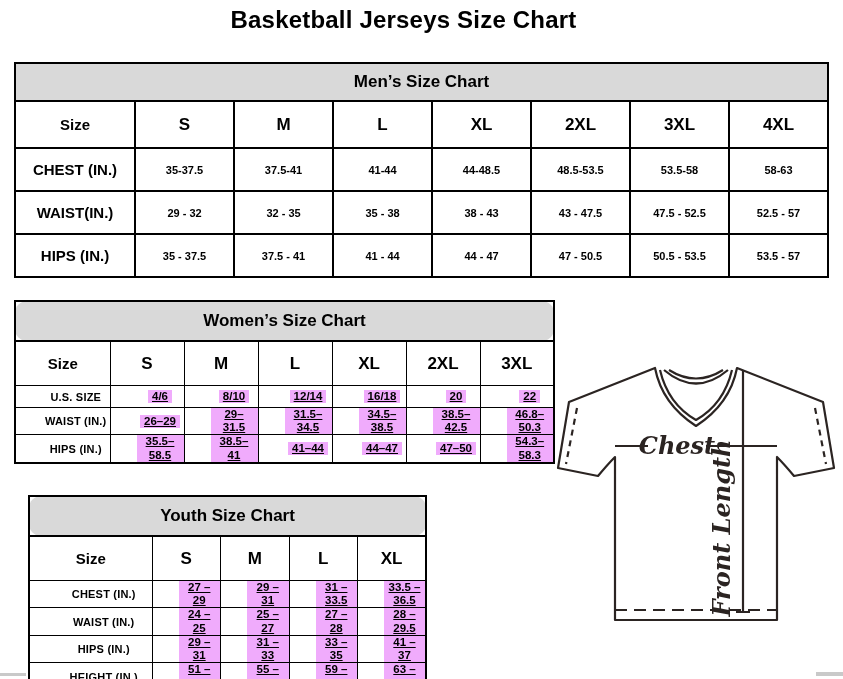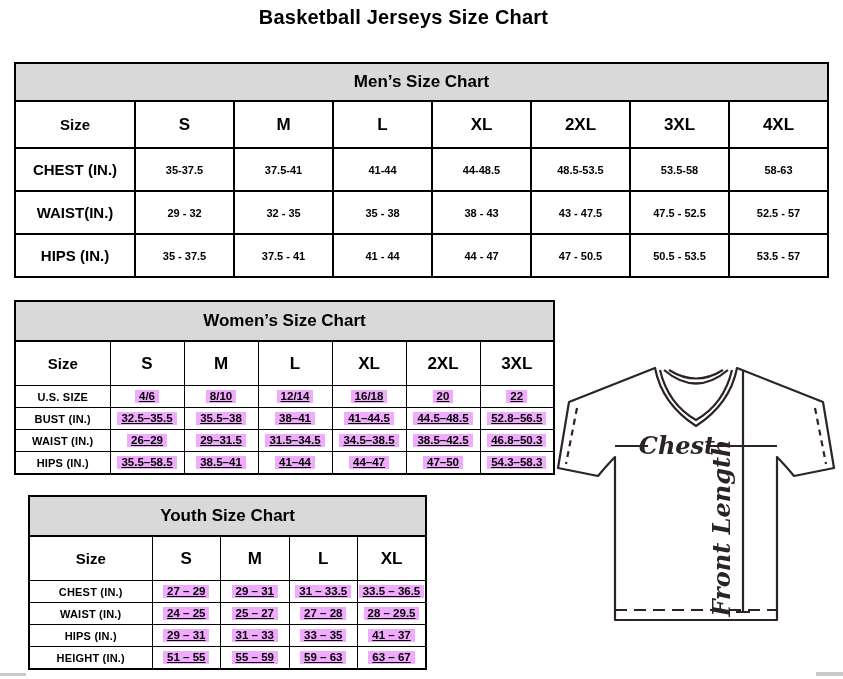--- a/index.html
+++ b/index.html
@@ -1,41 +1,41 @@
 <!DOCTYPE html>
 <html><head>
 <meta charset="utf-8">
 <style>
   html,body{margin:0;padding:0;background:#fff;}
   .page{position:relative;width:843px;height:679px;background:#fff;overflow:hidden;
         font-family:"Liberation Sans",sans-serif;color:#000;}
   .main-title{position:absolute;top:6px;left:0;width:807px;text-align:center;
-              font-size:20px;font-weight:bold;letter-spacing:.2px;}
+              font-size:24px;font-weight:bold;letter-spacing:.2px;}
   table{border-collapse:collapse;table-layout:fixed;position:absolute;
         font-family:"Liberation Sans",sans-serif;font-weight:bold;color:#000;
         border:2px solid #000;}
   th,td{border:1px solid #000;text-align:center;vertical-align:middle;padding:0;}
   .bar th{background:#d9d9d9;font-size:17px;border:2px solid #000;margin-top:12px;}
 
   
   .men{left:14px;top:62px;width:815px;}
   .men th,.men td{border:2px solid #000;}
   .men .bar th{height:36px;}
   .men .sizes th{height:45px;font-size:17px;}
   .men .sizes th.szlab{font-size:15px;}
   .men td{height:41px;font-size:11px;}
   .men td.rowlab{font-size:15px;}
 
   
   .women{left:14px;top:300px;width:541px;}
   .youth{left:28px;top:495px;width:399px;}
-  .women .bar th,.youth .bar th{height:38px;}
+  .women .bar th,.youth .bar th{height:38px;border-radius:12px;}
   .women .sizes th,.youth .sizes th{height:43px;font-size:17px;}
   .women .sizes th.szlab,.youth .sizes th.szlab{font-size:15px;}
-  .women td,.youth td{height:21px;font-size:11.5px;}
+  .women td,.youth td{height:21px;font-size:11.5px;padding-left:26px;}
   .women td.rowlab,.youth td.rowlab{font-size:11px;letter-spacing:.2px;}
   .hl{background:#f0abfc;padding:0 4px;display:inline-block;line-height:1.15;text-decoration:underline;}
 
   
   .jersey{position:absolute;left:556px;top:360px;width:286px;height:306px;}
   .jersey text{fill:#2b2422;font-family:"DejaVu Serif",serif;
                font-style:italic;font-weight:bold;}
 
   .scroll-frag{position:absolute;background:#c9c9c9;}
   .frag-left{left:0;top:673px;width:26px;height:3px;}
@@ -132,29 +132,20 @@
     <tr>
       <td class="rowlab">U.S. SIZE</td>
       <td><span class="hl">4/6</span></td>
       <td><span class="hl">8/10</span></td>
       <td><span class="hl">12/14</span></td>
       <td><span class="hl">16/18</span></td>
       <td><span class="hl">20</span></td>
       <td><span class="hl">22</span></td>
     </tr>
     <tr>
-      <td class="rowlab">BUST (IN.)</td>
-      <td><span class="hl">32.5–35.5</span></td>
-      <td><span class="hl">35.5–38</span></td>
-      <td><span class="hl">38–41</span></td>
-      <td><span class="hl">41–44.5</span></td>
-      <td><span class="hl">44.5–48.5</span></td>
-      <td><span class="hl">52.8–56.5</span></td>
-    </tr>
-    <tr>
       <td class="rowlab">WAIST (IN.)</td>
       <td><span class="hl">26–29</span></td>
       <td><span class="hl">29–31.5</span></td>
       <td><span class="hl">31.5–34.5</span></td>
       <td><span class="hl">34.5–38.5</span></td>
       <td><span class="hl">38.5–42.5</span></td>
       <td><span class="hl">46.8–50.3</span></td>
     </tr>
     <tr>
       <td class="rowlab">HIPS (IN.)</td>

